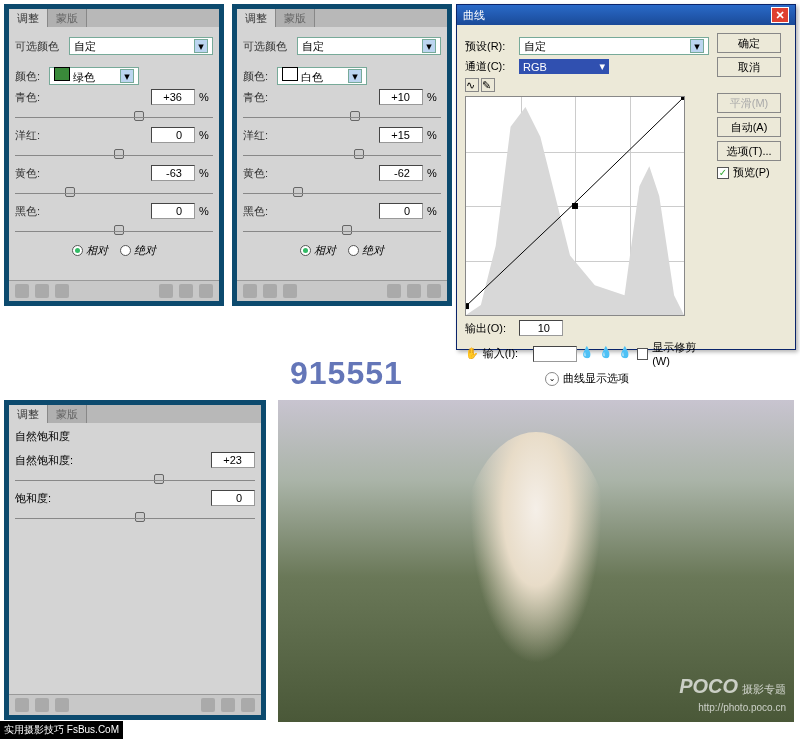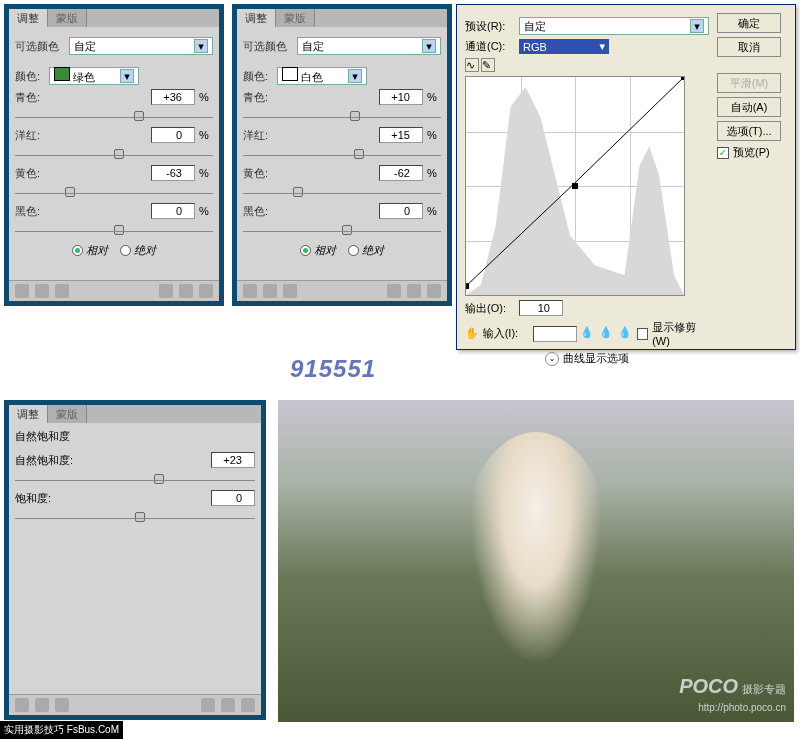--- a/index.html
+++ b/index.html
@@ -37,21 +37,21 @@
 .btn { width: 64px; height: 20px; background: #ece9d8; border: 1px solid #888; margin-bottom: 4px; text-align: center; line-height: 18px; cursor: pointer; }
 .btn.disabled { color: #aaa; }
 
 .curve-box { width: 220px; height: 220px; background: #fff; border: 1px solid #888; position: relative; overflow: hidden; }
 .histogram { position: absolute; bottom: 0; left: 0; right: 0; height: 100%; }
 .curve-line { position: absolute; inset: 0; }
 .grid-line { position: absolute; background: #ccc; }
 
 .chan-select { background: #3050b0; color: #fff; padding: 1px 4px; width: 90px; display: flex; justify-content: space-between; align-items: center; }
 
-.watermark { position: absolute; color: #6476b8; font-size: 24px; font-style: italic; font-weight: bold; letter-spacing: 1px; font-family: Arial, sans-serif; }
+.watermark { position: absolute; color: #6476b8; font-size: 32px; font-weight: bold; letter-spacing: 1px; font-family: Arial, sans-serif; }
 
 .photo { position: absolute; background: linear-gradient(180deg, #c8c4d0 0%, #aab4a8 25%, #6a7858 55%, #4a5838 100%); overflow: hidden; }
 .photo::before { content: ""; position: absolute; left: 35%; top: 10%; width: 30%; height: 80%; background: radial-gradient(ellipse at 50% 30%, #f5efe8 0%, #e8dcc8 30%, transparent 60%); border-radius: 50% 50% 30% 30%; }
 .photo-watermark { position: absolute; right: 8px; bottom: 8px; color: rgba(255,255,255,0.7); font-size: 14px; text-align: right; }
 .photo-watermark .poco { font-size: 20px; font-weight: bold; font-style: italic; }
 
 .corner-wm { position: absolute; left: 0; bottom: 0; background: #000; color: #fff; padding: 2px 4px; font-size: 10px; }
 
 .checkbox { width: 12px; height: 12px; border: 1px solid #555; background: #fff; display: inline-flex; align-items: center; justify-content: center; }
 .checkbox.on::after { content: "✓"; font-size: 10px; color: #3a3; }
@@ -215,20 +215,24 @@
       <span class="footer-icon"></span>
       <span class="footer-icon"></span>
       <span style="flex:1"></span>
       <span class="footer-icon"></span>
       <span class="footer-icon"></span>
       <span class="footer-icon"></span>
   </div>
 </div>
 
 <div class="dialog" style="left:456px; top:4px; width:340px; height:346px;">
+  <div class="dialog-title">
+    <span>曲线</span>
+    <span class="close-btn">✕</span>
+  </div>
   <div class="dialog-body">
     <div class="dialog-col">
       <div class="row">
         <span style="width:50px;">预设(R):</span>
         <div class="select">
           <span>自定</span>
           <span class="arrow">▾</span>
         </div>
       </div>
       <div class="row">

